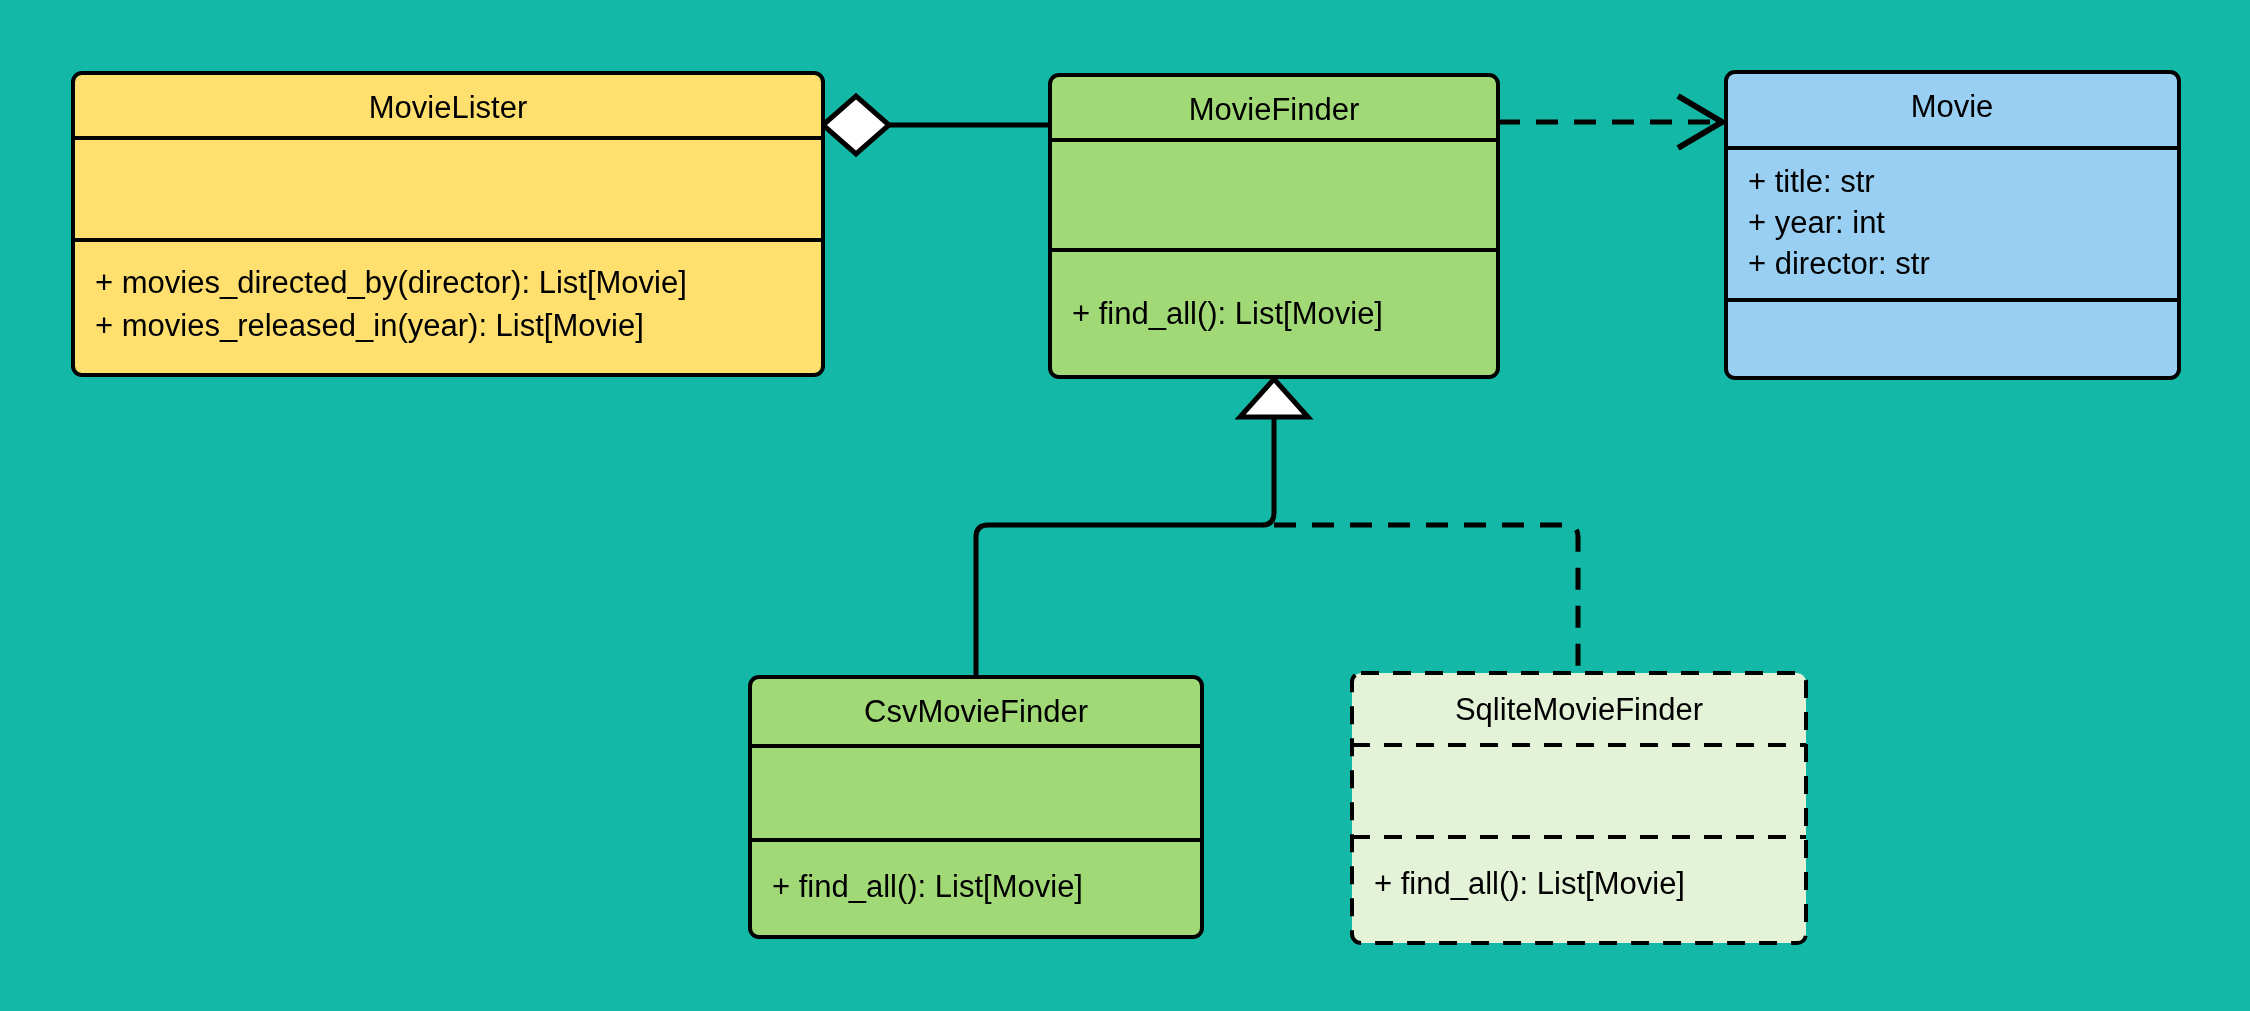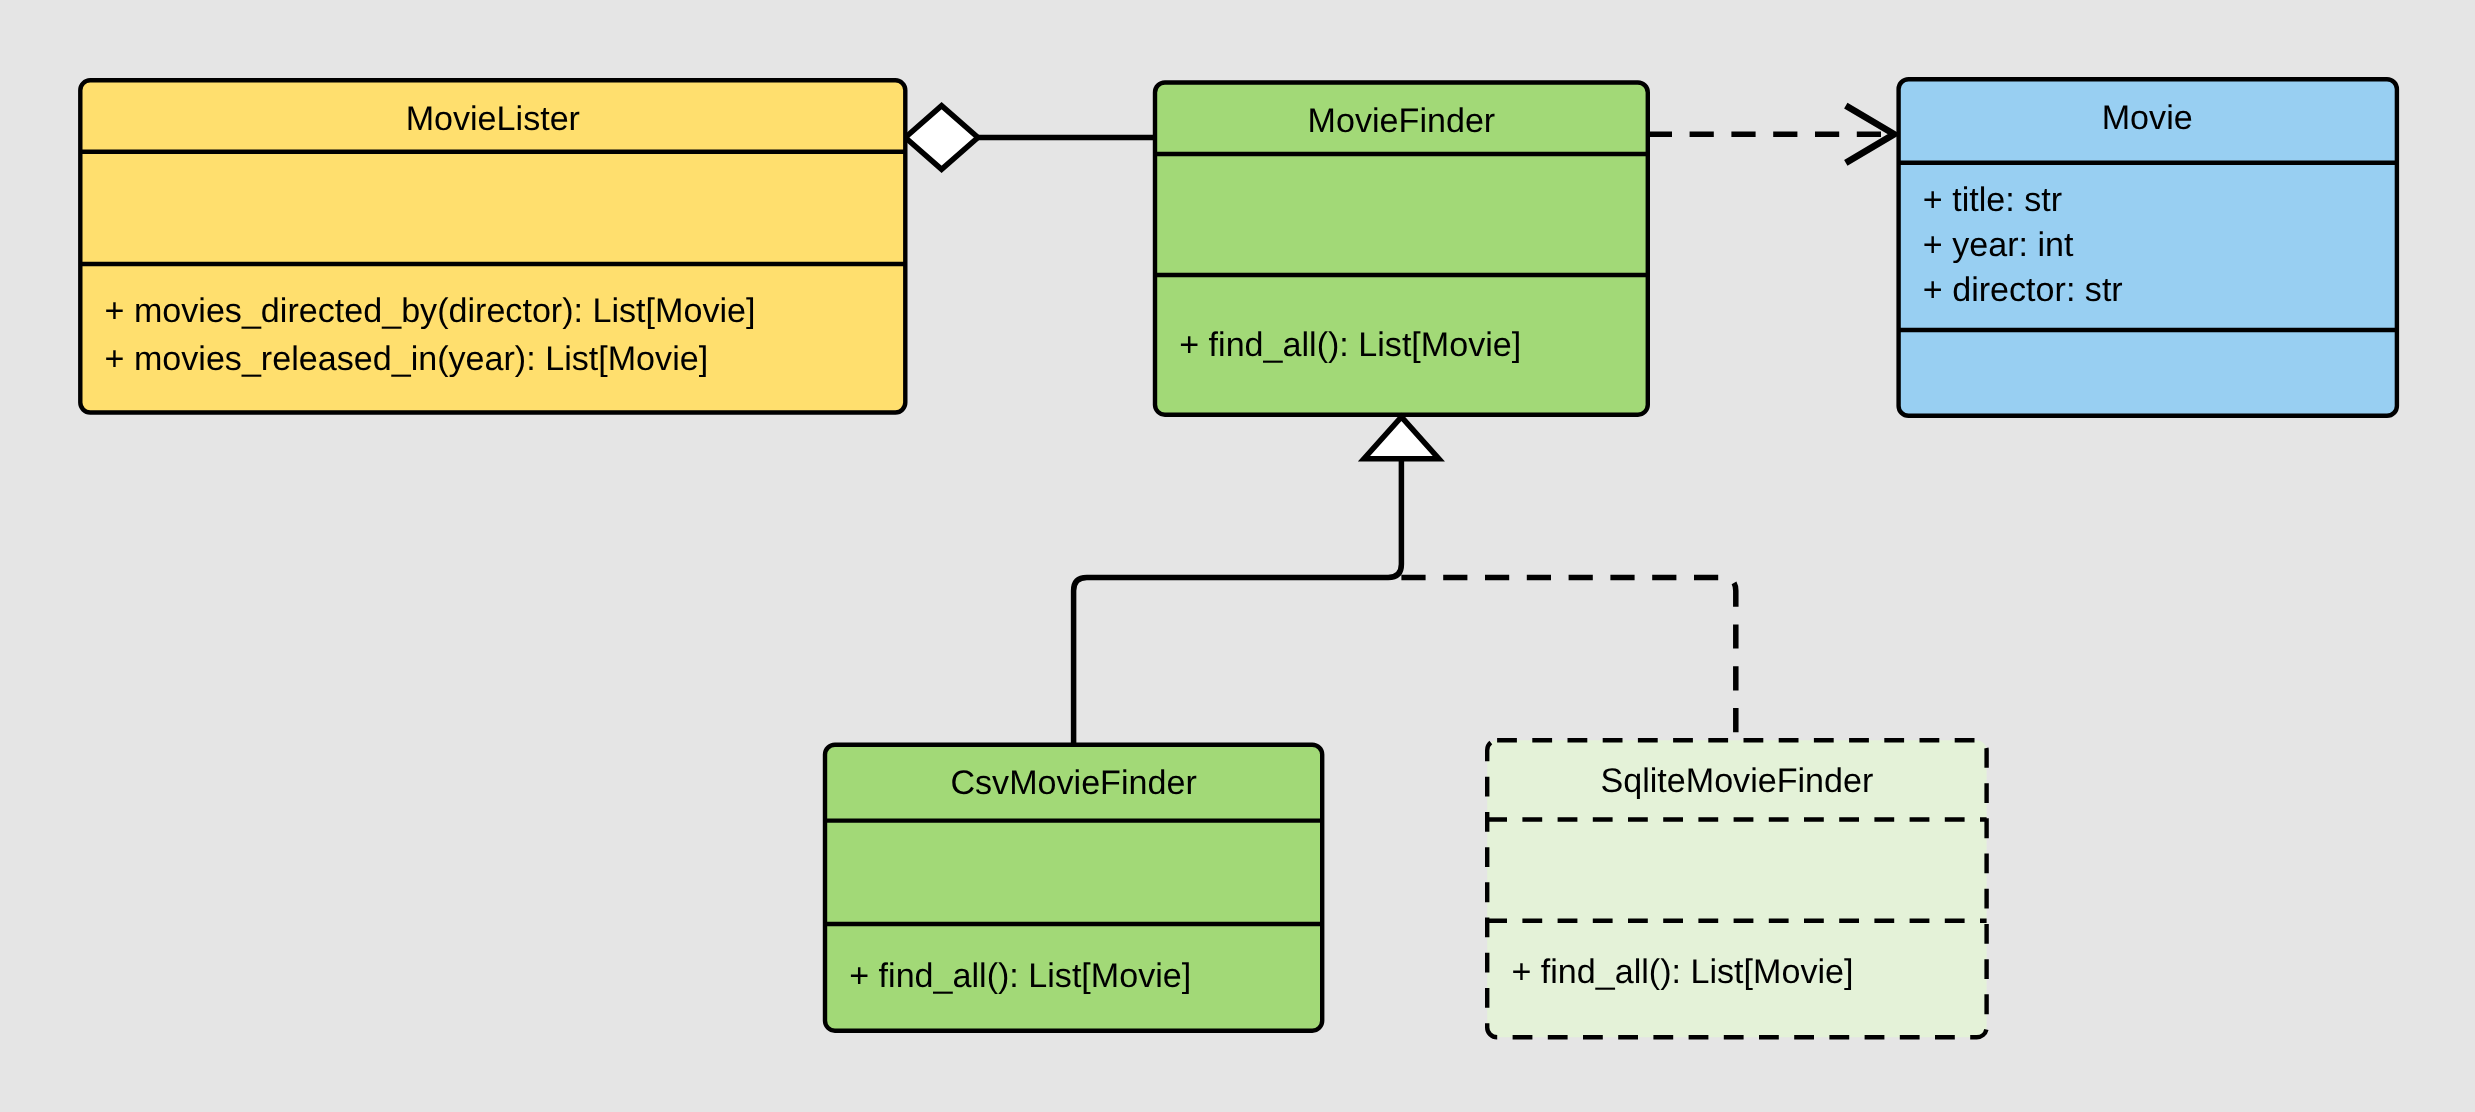--- a/index.html
+++ b/index.html
@@ -4,21 +4,21 @@
 <style>
   html, body {
     margin: 0;
     padding: 0;
     background: #ffffff;
   }
   #diagram-root {
     position: relative;
     width: 2250px;
     height: 1011px;
-    background: #e5e5e5;
+    background: #14b8a6;
     font-family: "Liberation Sans", sans-serif;
     overflow: hidden;
   }
   svg.canvas {
     position: absolute;
     top: 0;
     left: 0;
     width: 2250px;
     height: 1011px;
   }

